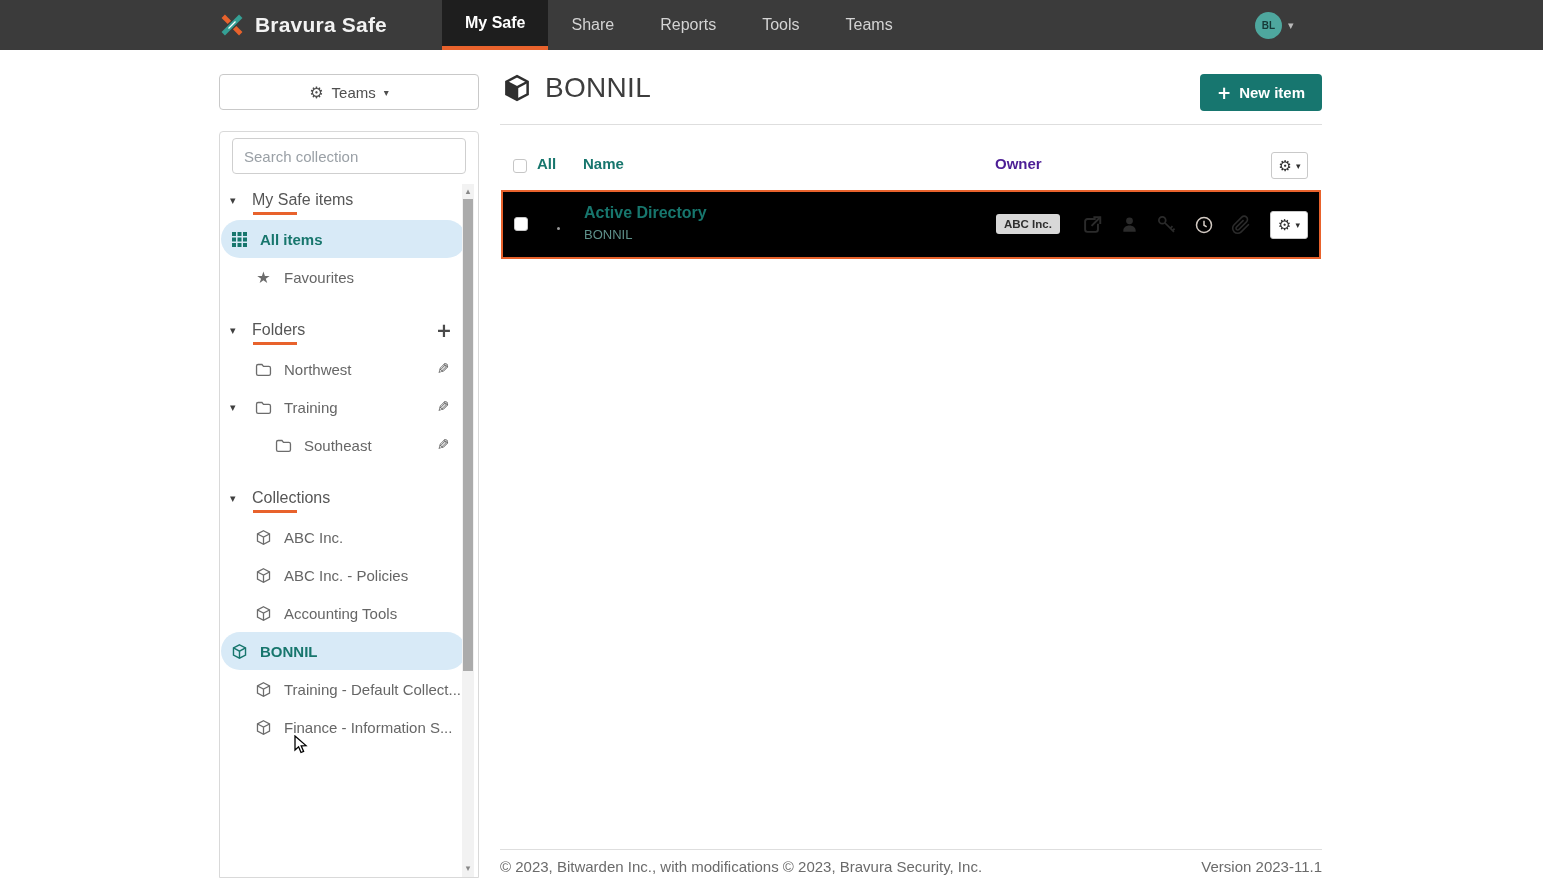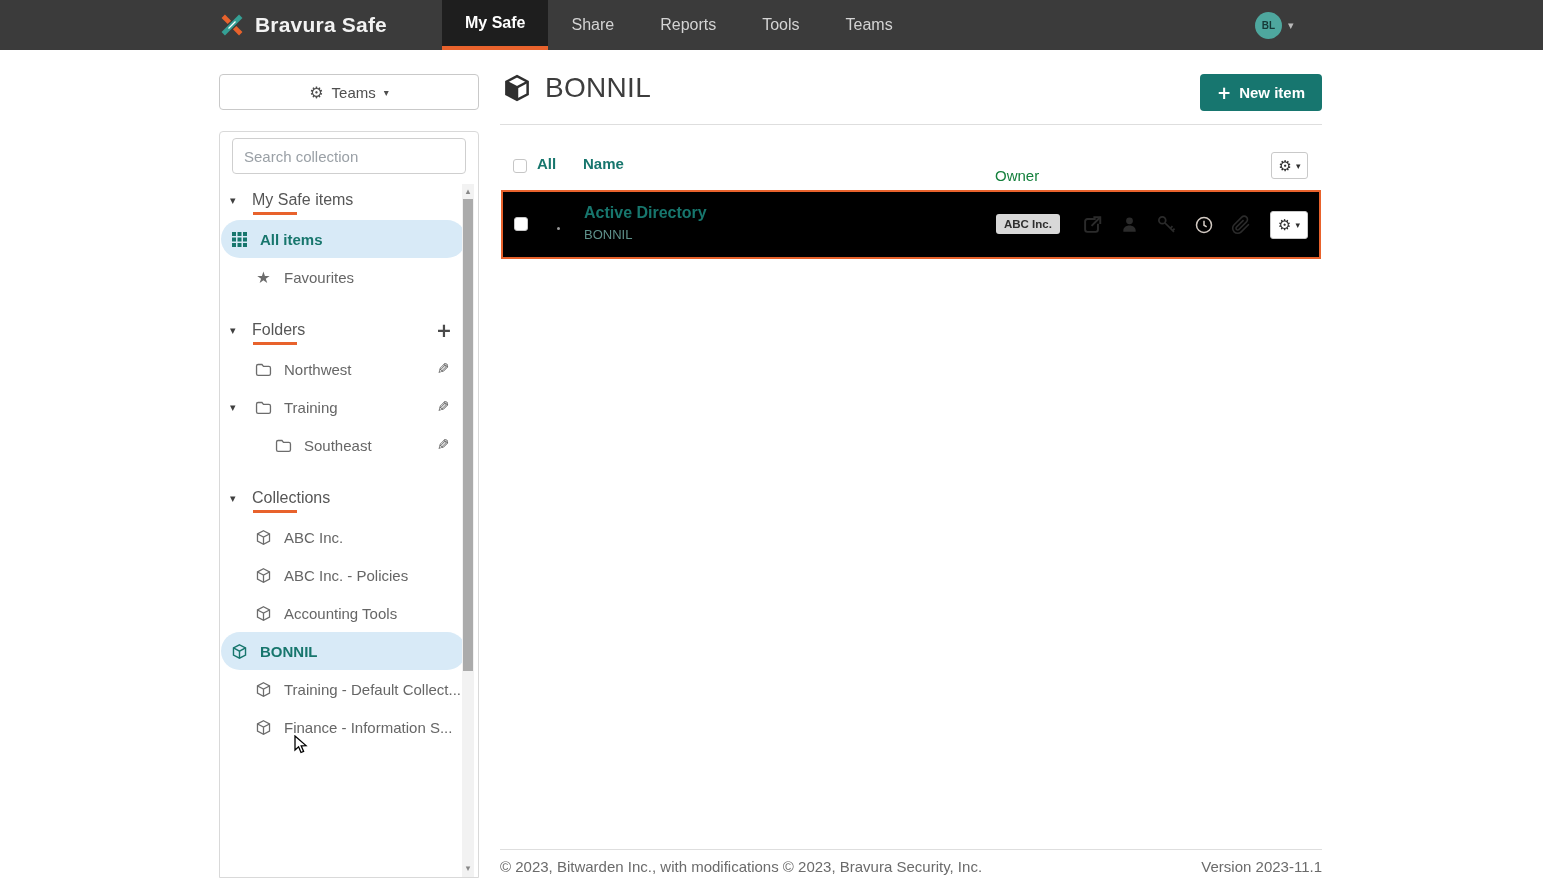--- a/index.html
+++ b/index.html
@@ -72,21 +72,21 @@
     color:#fff; border:none; border-radius:4px; font-size:15px; font-weight:bold;
     font-family:"Liberation Sans", sans-serif; display:flex; align-items:center; gap:8px; cursor:pointer; }
   .new-item-btn .plus { font-size:17px; font-weight:bold; }
   .title-divider { position:absolute; left:0; right:0; top:124px; border-top:1px solid #dedede; }
 
   .table-header { position:absolute; left:0; right:0; top:145px; height:42px; }
   .checkbox { width:14px; height:14px; background:#fff; border:1px solid #c6c6c6; border-radius:3px; cursor:pointer; }
   .th-check { position:absolute; left:13px; top:14px; }
   .th-all   { position:absolute; left:37px; top:10px; color:#17766d; font-weight:bold; font-size:15px;text-align:right; }
   .th-name  { position:absolute; left:83px; top:10px; color:#17766d; font-weight:bold; font-size:15px; }
-  .th-owner { position:absolute; left:495px; top:22px; color:#15803d; font-weight:normal; font-size:15px; }
+  .th-owner { position:absolute; left:495px; top:10px; color:#4c1d95; font-weight:bold; font-size:15px; }
   .gear-btn { width:37px; height:27px; background:#fff; border:1px solid #c9c9c9; border-radius:3px;
     display:flex; align-items:center; justify-content:center; gap:4px; cursor:pointer; }
   .gear-btn .glyph { font-size:15px; color:#2f2f2f; }
   .gear-btn .btn-caret { font-size:9px; color:#2f2f2f; }
   .th-gear { position:absolute; right:14px; top:7px; }
 
   .item-row { position:absolute; left:1px; top:190px; width:820px; height:69px; background:#000000;
     border:2px solid #e8622c; }
   .row-check { position:absolute; left:11px; top:25px; }
   .row-dot { position:absolute; left:54px; top:35px; width:3px; height:3px; border-radius:50%; background:#9a9a9a; }

